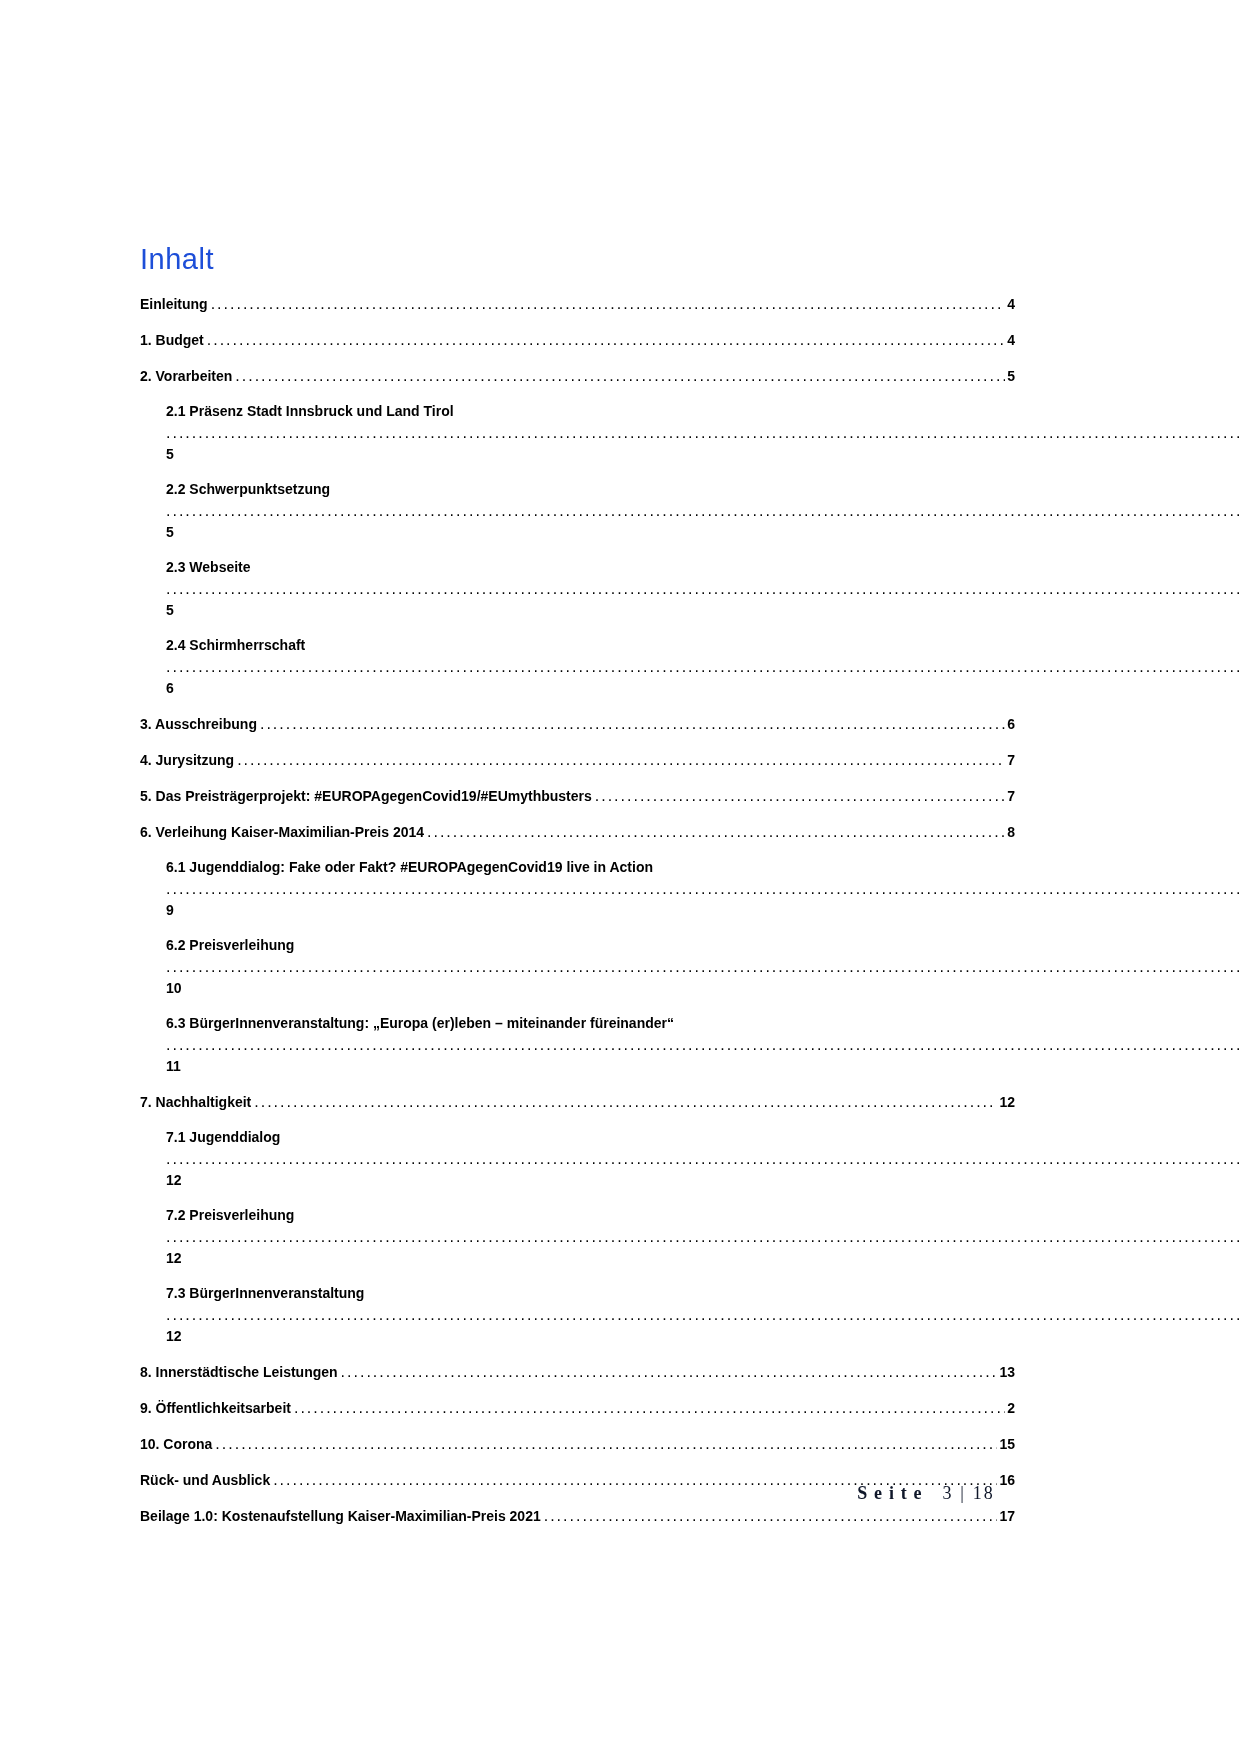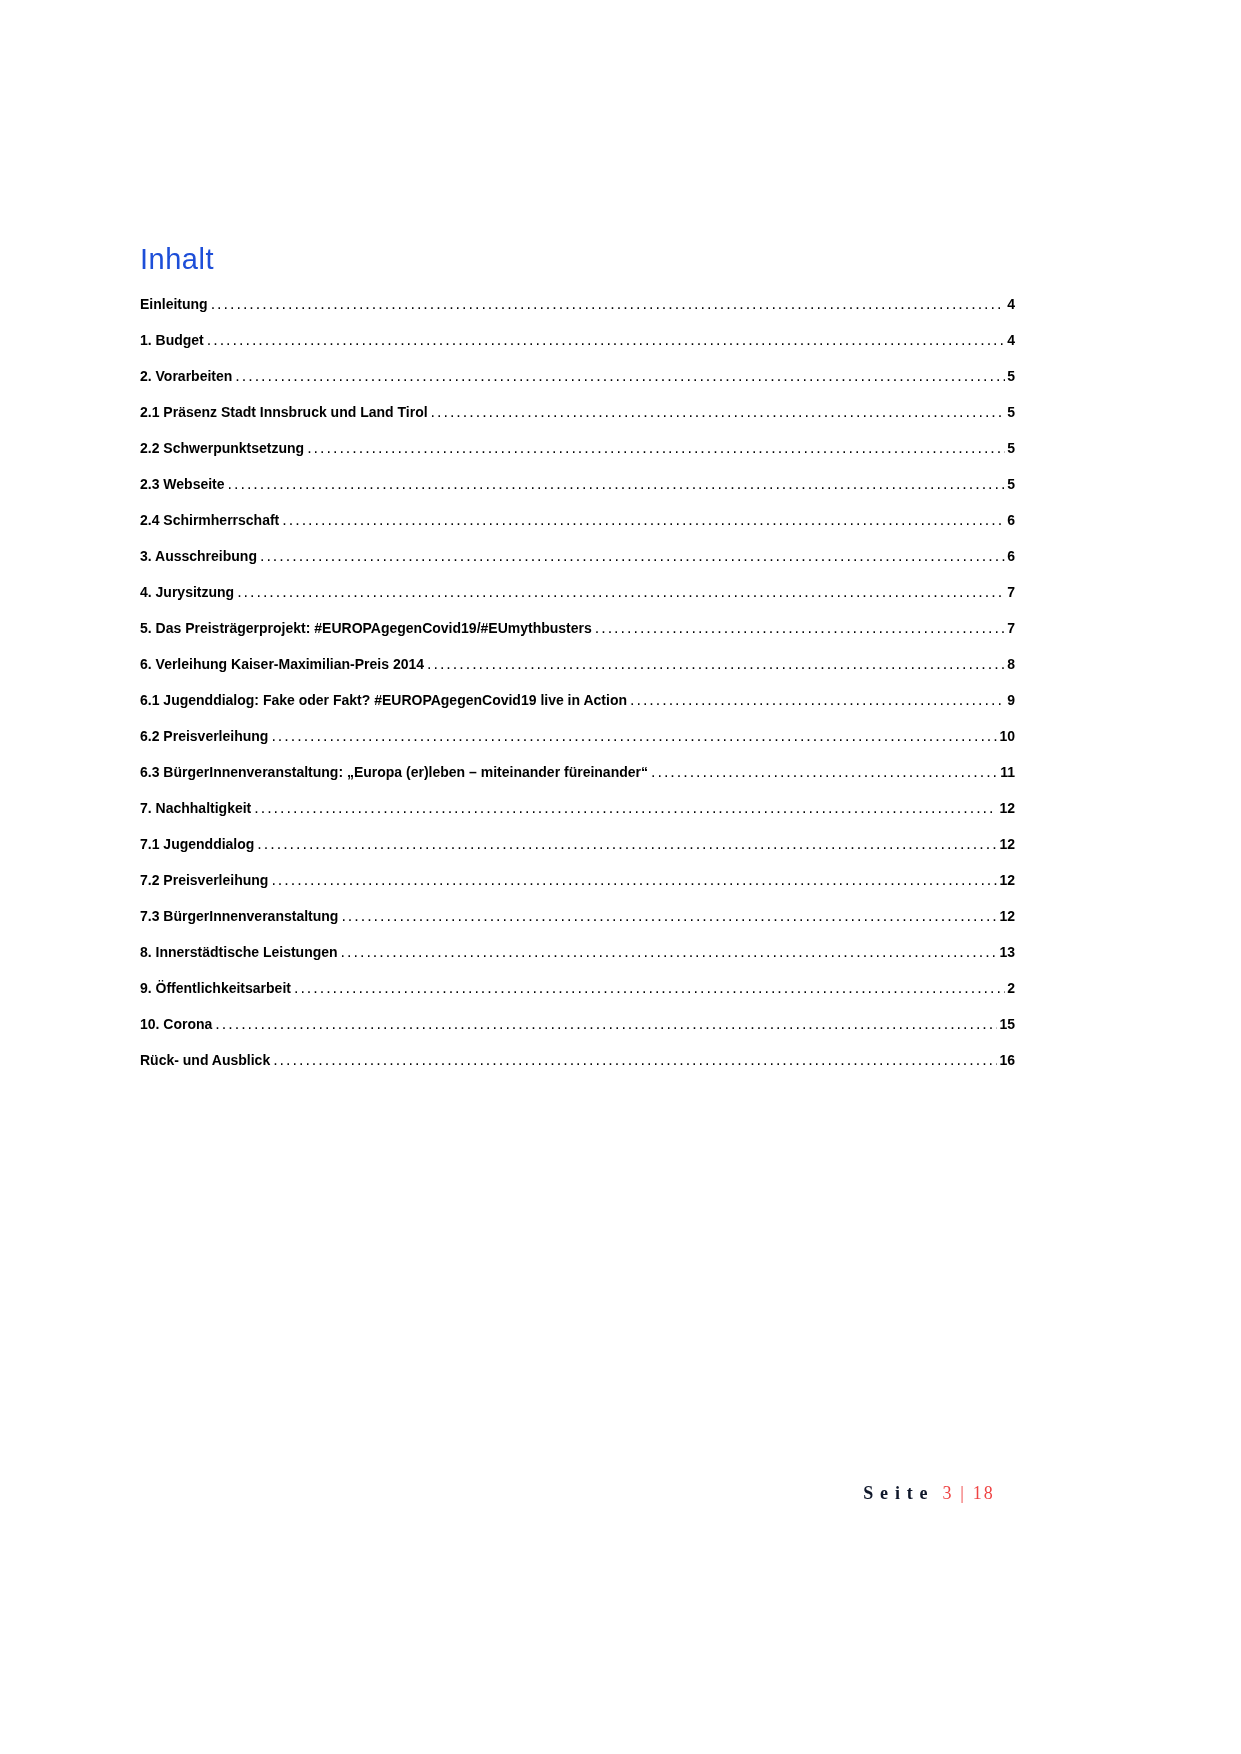--- a/index.html
+++ b/index.html
@@ -32,20 +32,22 @@
   }
   .toc-row {
     display: flex;
     align-items: baseline;
     font-size: 14px;
     font-weight: 700;
     line-height: 21px;
     padding: 7px 0;
   }
   .toc-row.level-1 {
+    margin-left: 23px;
+    flex-direction: column;
   }
   .toc-label {
     white-space: nowrap;
     flex: 0 0 auto;
   }
   .leader {
     flex: 1 1 auto;
     overflow: hidden;
     white-space: nowrap;
     margin: 0 2px 0 3px;
@@ -68,23 +70,23 @@
     right: 246px;
     font-family: "Liberation Serif", serif;
     font-size: 18px;
   }
   .footer-label {
     color: #0f172a;
     letter-spacing: 0.38em;
     font-weight: bold;
   }
   .footer-pageinfo {
-    color: #ef4444;
+    color: #0f172a;
     letter-spacing: 0.12em;
-    margin-left: 8px;
+    margin-left: 14px;
   }
 </style>
 </head>
 <body>
 
 <div class="page">
   <h1 class="doc-title" style="color: #1d4ed8;">Inhalt</h1>
 
   <nav class="toc" id="toc">
   <div class="toc-row level-0">
@@ -212,18 +214,23 @@
     <span class="leader"></span>
     <span class="toc-page">15</span>
   </div>
 
   <div class="toc-row level-0">
     <span class="toc-label">Rück- und Ausblick</span>
     <span class="leader"></span>
     <span class="toc-page">16</span>
   </div>
 
+  <div class="toc-row level-0">
+    <span class="toc-label">Beilage 1.0: Kostenaufstellung Kaiser-Maximilian-Preis 2021</span>
+    <span class="leader"></span>
+    <span class="toc-page">17</span>
+  </div>
 </nav>
 
   <div class="footer">
     <span class="footer-label">Seite</span><span class="footer-pageinfo">3 | 18</span>
   </div>
 </div>
 
 </body></html>

